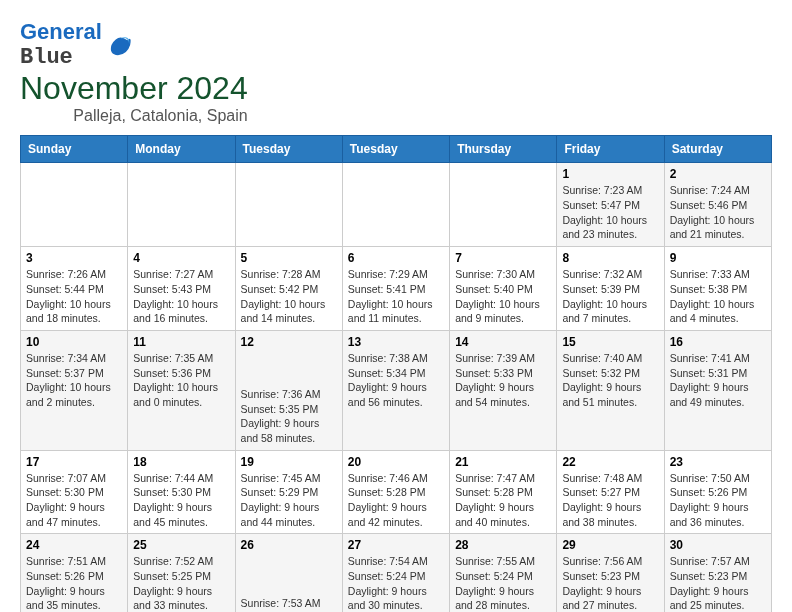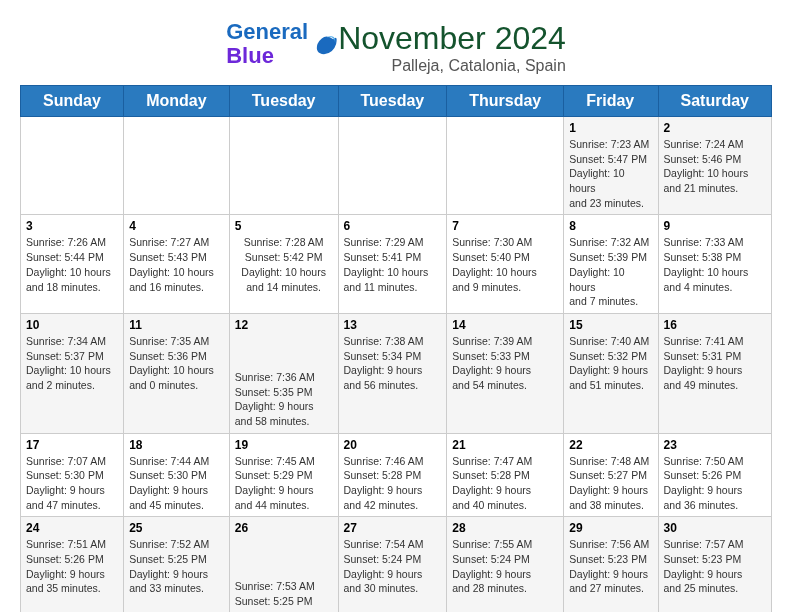--- a/index.html
+++ b/index.html
@@ -5,23 +5,24 @@
     * { box-sizing: border-box; margin: 0; padding: 0; }
     body {
       font-family: Arial, sans-serif;
       background: #fff;
       width: 792px;
       min-height: 612px;
       padding: 20px;
     }
     .header-area {
       display: flex;
-      justify-content: center;
+      justify-content: flex-end;
       align-items: flex-start;
       margin-bottom: 10px;
+      flex-direction: column;
     }
     .logo {
       display: flex;
       align-items: center;
     }
     .logo-text {
       font-size: 22px;
       font-weight: bold;
       color: #333;
       line-height: 1.1;
@@ -48,22 +49,22 @@
     }
     table {
       width: 100%;
       border-collapse: collapse;
       font-size: 11px;
     }
     thead tr th {
       background-color: #2a7abf;
       color: #fff;
       text-align: left;
-      padding: 6px 22px;
-      font-size: 16px;
+      padding: 6px 7px;
+      font-size: 12px;
       font-weight: bold;
       border: 1px solid #1a5fa0;
     }
     tbody tr td {
       border: 1px solid #ccc;
       vertical-align: top;
       padding: 4px 5px;
       width: 14.28%;
       height: 78px;
       background: #fff;
@@ -90,21 +91,21 @@
     }
   </style>
 </head>
 <body>
 
 <div class="header-area">
   <div class="logo">
     <div>
       <div style="display:flex;align-items:center;">
         <span class="logo-text">
-          <span>General</span><br><span style="color:#6d28d9;">Blue</span>
+          <span>General</span><br><span style="color:#404040;font-family:Liberation Mono, monospace;">Blue</span>
         </span>
         <svg class="logo-icon" viewBox="0 0 30 30" xmlns="http://www.w3.org/2000/svg">
           <path d="M8 15 Q15 2 25 10 Q30 5 28 15 Q25 25 15 26 Q5 25 8 15Z" fill="#1a6abf"></path>
           <path d="M18 8 Q26 6 27 14 Q28 5 20 7Z" fill="#4aa8e8"></path>
         </svg>
       </div>
     </div>
   </div>
   <div class="title-area">
     <div class="month-title">November 2024</div>
@@ -156,21 +157,21 @@
         </td>
         <td>
           <span class="day-num">4</span>
           <div class="day-info" style="white-space: pre-line;">Sunrise: 7:27 AM
 Sunset: 5:43 PM
 Daylight: 10 hours
 and 16 minutes.</div>
         </td>
         <td>
           <span class="day-num">5</span>
-          <div class="day-info" style="white-space: pre-line; text-align: center;">Sunrise: 7:28 AM
+          <div class="day-info" style="white-space: pre-line;">Sunrise: 7:28 AM
 Sunset: 5:42 PM
 Daylight: 10 hours
 and 14 minutes.</div>
         </td>
         <td>
           <span class="day-num">6</span>
           <div class="day-info" style="white-space: pre-line;">Sunrise: 7:29 AM
 Sunset: 5:41 PM
 Daylight: 10 hours
 and 11 minutes.</div>

